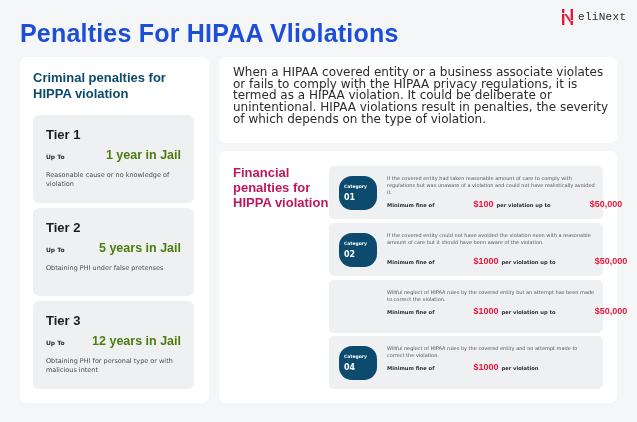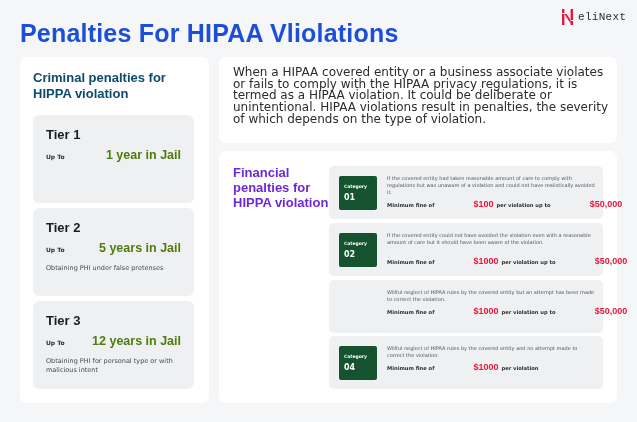--- a/index.html
+++ b/index.html
@@ -62,29 +62,29 @@
   }
 
   .intro-text {
     position: absolute; left: 14px; top: 10px; width: 376px;
     font-size: 12px; line-height: 11.7px; color: #2b2c30;
   }
 
   .fin-title {
     position: absolute; left: 14px; top: 14px; width: 100px;
     font-family: "Liberation Sans", sans-serif;
-    font-weight: 700; font-size: 13px; line-height: 15px; color: #6d28d9;
+    font-weight: 700; font-size: 13px; line-height: 15px; color: #be185d;
   }
   .cat {
     position: absolute; left: 110px; width: 274px; height: 53px;
     background: #eff0f2; border-radius: 5px;
   }
   .cat-badge {
     position: absolute; left: 10px; top: 10px; width: 38px; height: 34px;
-    background: #14532d; border-radius: 2px; color: #ffffff;
+    background: #0c4a6e; border-radius: 13px; color: #ffffff;
   }
   .cat-label { position: absolute; left: 5px; top: 8px; font-size: 4.5px; font-weight: 700; }
   .cat-num { position: absolute; left: 5px; top: 17px; font-size: 8px; font-weight: 700; }
   .cat-desc {
     position: absolute; left: 58px; top: 9px; width: 208px;
     font-size: 5px; line-height: 6.8px; color: #54555a;
   }
   .cat-fine {
     position: absolute; left: 58px; display: flex; align-items: baseline; gap: 3px;
     white-space: nowrap;
@@ -111,20 +111,21 @@
   <span class="logo-text">eliNext</span>
 </div>
 
 <section class="card card-left">
   <h2 class="crim-title">Criminal penalties for HIPPA violation</h2>
 
   <div class="tier" style="top:58px">
     <div class="tier-name">Tier 1</div>
     <div class="tier-upto">Up To</div>
     <div class="tier-jail">1 year in Jail</div>
+    <div class="tier-desc">Reasonable cause or no knowledge of violation</div>
   </div>
 
   <div class="tier" style="top:151px">
     <div class="tier-name">Tier 2</div>
     <div class="tier-upto">Up To</div>
     <div class="tier-jail">5 years in Jail</div>
     <div class="tier-desc">Obtaining PHI under false pretenses</div>
   </div>
 
   <div class="tier" style="top:244px">

